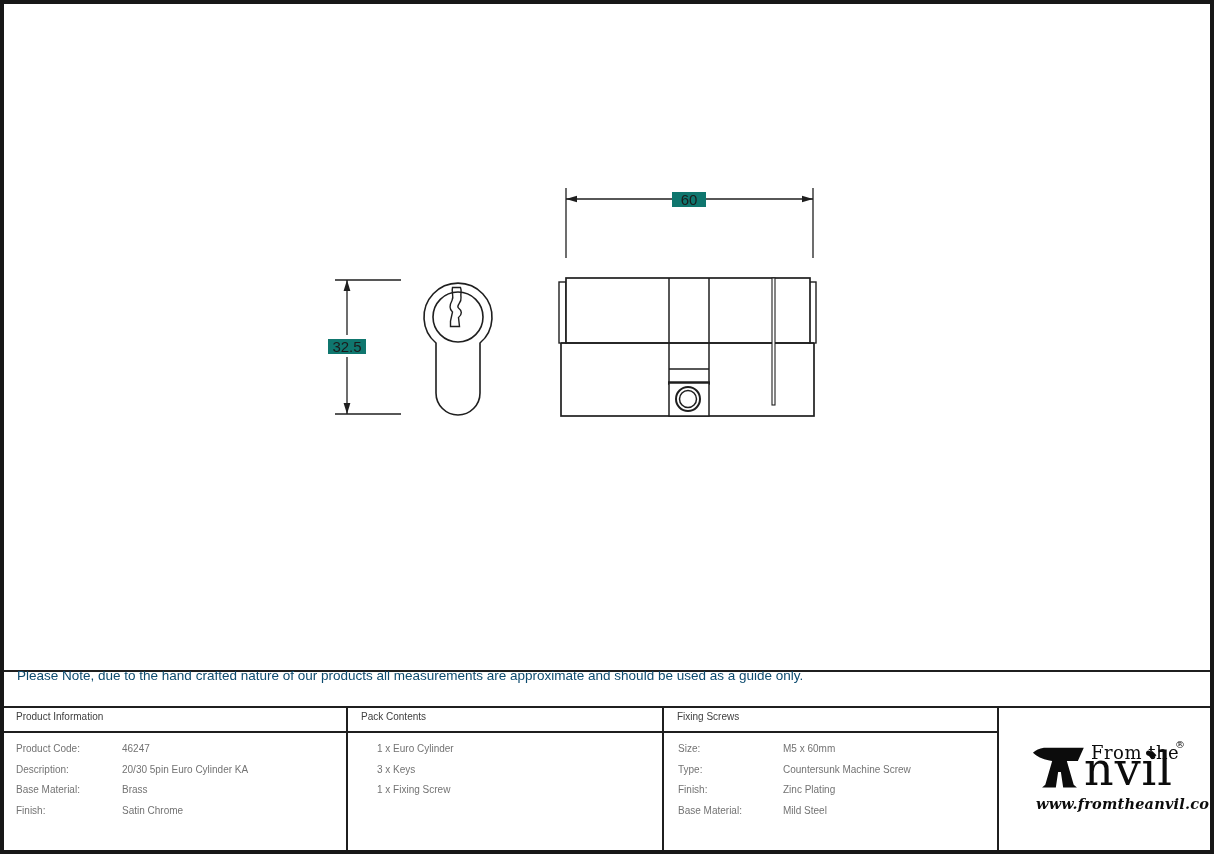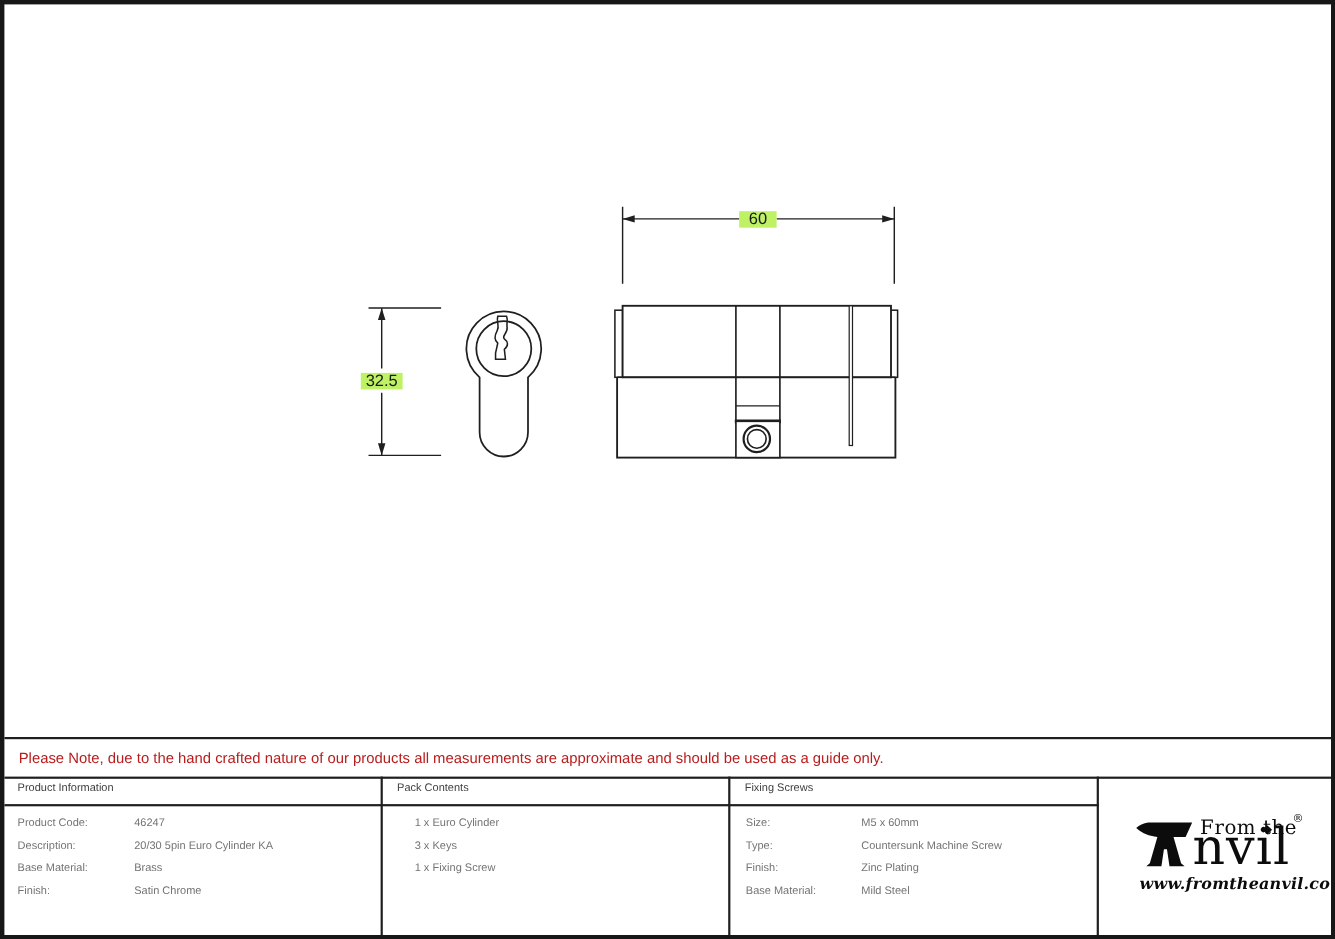--- a/index.html
+++ b/index.html
@@ -18,26 +18,26 @@
     pointer-events:none;
   }
   
   .hline,.vline{position:absolute;background:#1f1f1f;}
   
   .drawing{position:absolute;left:320px;top:168px;}
   .dim-label{
     position:absolute;
     font-size:15px;line-height:15px;
     text-align:center;color:#1b1b1b;
-    background:#bef264;
+    background:#0f766e;
   }
   
   .note-text{
-    position:absolute;left:17px;top:682px;
-    font-size:13.5px;color:#b91c1c;
+    position:absolute;left:17px;top:668px;
+    font-size:13.5px;color:#0c4a6e;
   }
   
   .th{
     position:absolute;top:711px;
     font-size:10px;color:#404040;
   }
   
   .cell{
     position:absolute;top:739px;
     font-size:10px;color:#737373;

